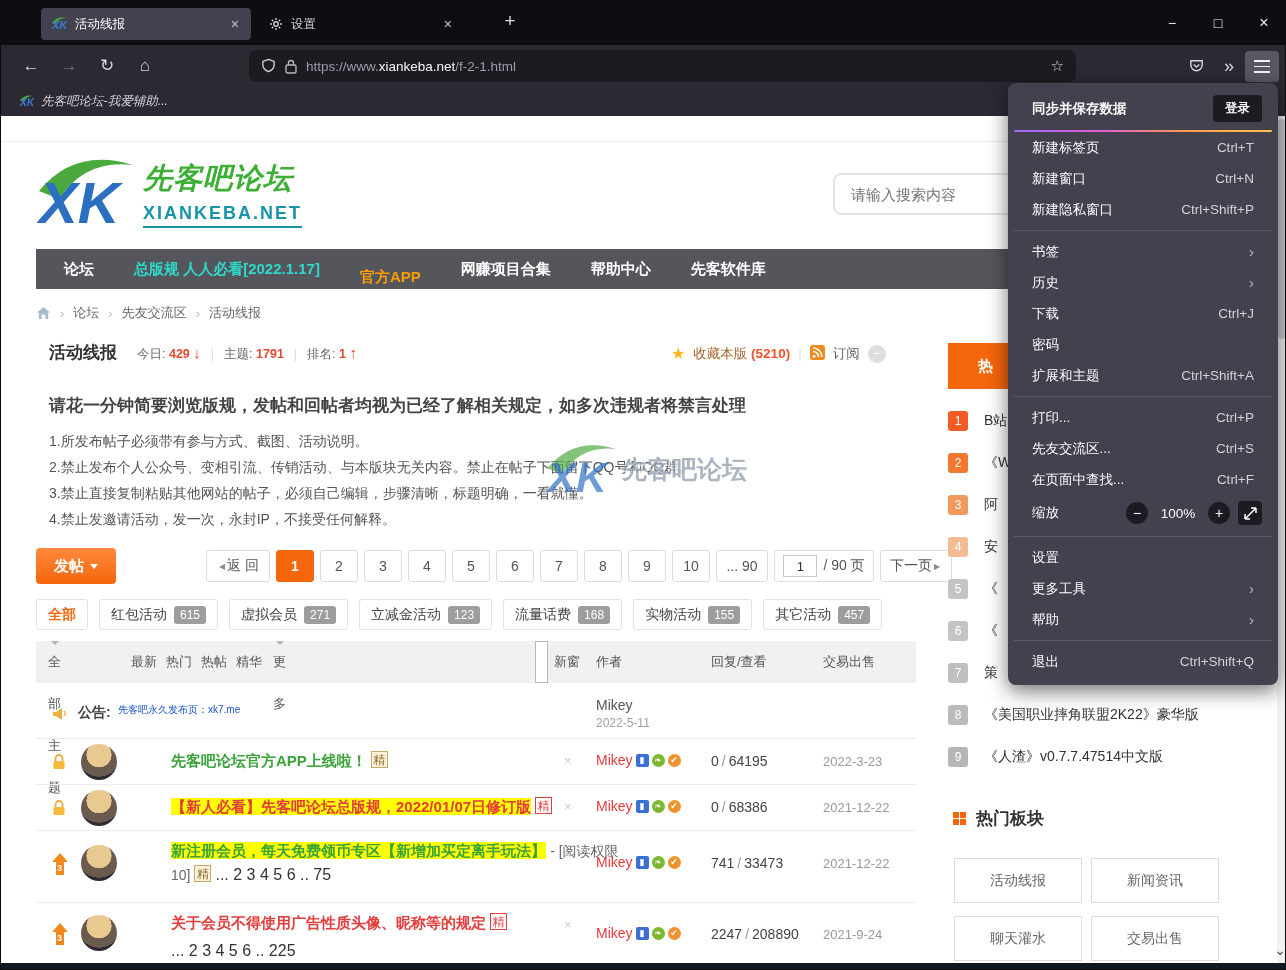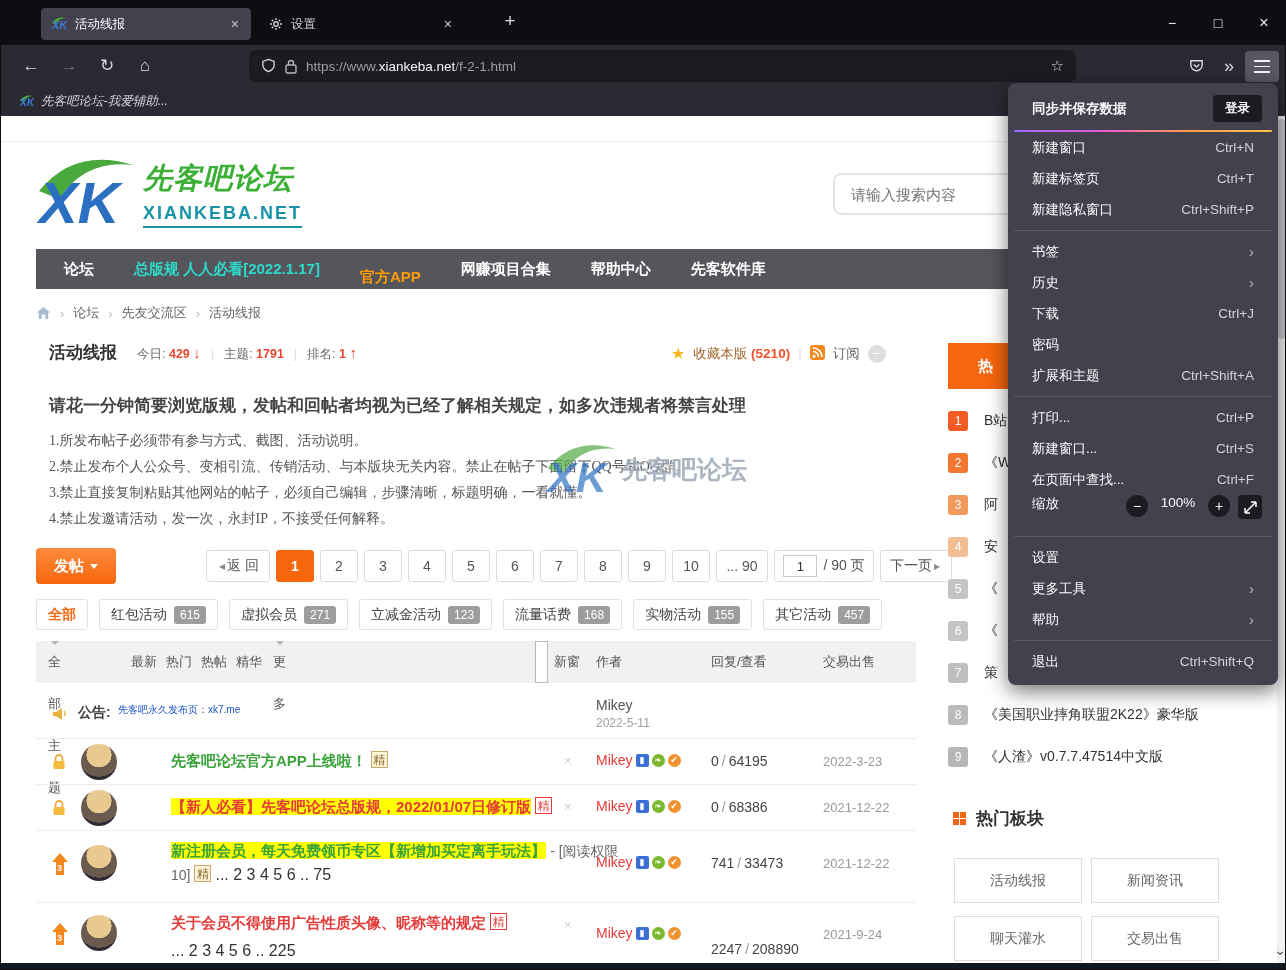--- a/index.html
+++ b/index.html
@@ -32,21 +32,21 @@
   
   .menu{position:absolute;left:1007px;top:82px;width:270px;background:#42414d;border-radius:8px;z-index:50;
         box-shadow:0 6px 20px rgba(0,0,0,.55);padding:8px 0;color:#fbfbfe;font-size:13.5px;}
   .menu-hrow{display:flex;align-items:center;padding:4px 16px 8px 24px;font-weight:bold;}
   .signin{margin-left:auto;background:#1c1b22;border-radius:4px;padding:5px 12px;font-size:12.5px;font-weight:bold;}
   .grad{height:2px;margin:0 6px;background:linear-gradient(90deg,#9a6bff,#e45bd4,#ff9a4f,#ffc24a);border-radius:2px;}
   .mi{display:flex;align-items:center;height:31px;padding:0 24px;}
   .mi .sc{margin-left:auto;color:#d2d2da;}
   .mi .chev{margin-left:auto;color:#b9b9c3;font-size:15px;}
   .mdiv{height:1px;background:#5b5b66;margin:5px 6px;}
-  .zoomrow{display:flex;height:36px;padding:0 16px 0 24px;gap:8px;}
+  .zoomrow{display:flex;align-items:center;height:36px;padding:0 16px 0 24px;gap:8px;}
   .zoomrow .zlabel{margin-right:auto;}
   .zbtn{width:22px;height:22px;border-radius:50%;background:#1c1b22;color:#fbfbfe;display:flex;align-items:center;justify-content:center;font-size:14px;}
   .zval{width:44px;text-align:center;}
   .fsbtn{width:24px;height:24px;border-radius:4px;background:#1c1b22;display:flex;align-items:center;justify-content:center;}
 
   
   .page{position:absolute;left:0;top:115px;width:1286px;height:847px;background:#fff;overflow:hidden;}
   .hairline{position:absolute;left:0;top:25px;width:1286px;height:1px;background:#ececec;}
   .logoname{font-size:29px;font-weight:bold;font-style:italic;color:#3cb035;letter-spacing:1px;}
   .logodomain{display:inline-block;font-size:18px;font-weight:bold;color:#1893a8;letter-spacing:2px;border-bottom:2px solid #1893a8;padding-bottom:2px;margin-top:4px;}
@@ -58,21 +58,21 @@
   .crumbs{position:absolute;left:35px;top:188px;display:flex;align-items:center;gap:9px;font-size:13px;color:#666;}
   .crumbs .sep{color:#bbb;}
   .fhead{position:absolute;left:48px;top:225px;display:flex;align-items:baseline;gap:10px;font-size:12.5px;color:#666;}
   .fname{font-size:17px;font-weight:bold;color:#333;margin-right:10px;}
   .red{color:#e8472f;font-weight:bold;}
   .vline{color:#ddd;}
   .fhead-r{position:absolute;left:670px;top:228px;display:flex;align-items:center;gap:8px;font-size:13.5px;color:#666;}
   .favword{color:#a3662a;} .favcnt{color:#f4502c;font-weight:bold;}
   .minuscircle{width:18px;height:18px;border-radius:50%;background:#dedede;color:#fff;display:flex;align-items:center;justify-content:center;font-size:13px;}
   .noticeH{position:absolute;left:48px;top:278px;width:840px;font-size:17px;font-weight:bold;color:#444;}
-  .rules{position:absolute;left:48px;top:312px;width:840px;font-size:14px;color:#555;line-height:26px;font-family:Liberation Serif, serif;}
+  .rules{position:absolute;left:48px;top:312px;width:840px;font-size:14px;color:#555;line-height:26px;}
   .postbtn{position:absolute;left:35px;top:432px;width:80px;height:36px;background:linear-gradient(#ff8a3c,#f6660c);border-radius:4px;
            color:#fff;font-weight:bold;font-size:15px;display:flex;align-items:center;justify-content:center;gap:6px;}
   .caret-w{width:0;height:0;border-left:4px solid transparent;border-right:4px solid transparent;border-top:5px solid #fff;}
   .pager{position:absolute;left:205px;top:434px;display:flex;gap:6px;align-items:center;}
   .pg{height:32px;min-width:38px;border:1px solid #dcdcdc;background:#fff;border-radius:3px;display:flex;align-items:center;justify-content:center;
       font-size:14px;color:#555;padding:0 6px;}
   .pg.on{background:#f6660c;border-color:#f6660c;color:#fff;font-weight:bold;}
   .pg .arr{font-size:12px;color:#888;margin:0 2px;}
   .jump{gap:6px;}
   .jumpin{width:34px;height:22px;border:1px solid #c9c9c9;text-align:center;font-size:13px;color:#333;font-family:inherit;padding:0;}
@@ -415,21 +415,21 @@
         </svg>
       <div class="avatar" style="left:45px;top:12px;"></div>
       <span class="abs ttl" style="left:135px;top:8px;width:470px;display:inline-block;"><span class="t-red">关于会员不得使用广告性质头像、昵称等的规定</span><span class="digest dg-red">精</span><span class="pagesline" style="display:block;margin-top:4px;">... 2 3 4 5 6 .. 225</span></span>
       <span class="xmark" style="top:14px;">×</span>
       <span class="author" style="top:22px;">
           <span class="a-red">Mikey</span>
         <span class="uicon" style="background:#3b6fd4;">▮</span>
           <span class="uicon" style="background:#7ab82e;border-radius:50%;">❧</span>
           <span class="uicon" style="background:#f0922e;border-radius:50%;">✔</span>
         </span>
-      <span class="replies" style="top:38px;"><span>2247</span><span class="sl">/</span><span>208890</span></span>
+      <span class="replies" style="top:23px;"><span>2247</span><span class="sl">/</span><span>208890</span></span>
       <span class="rdate" style="top:24px;">2021-9-24</span>
     </div>
 
     <div class="hot-tab">热</div>
 
     <div class="rank" style="top:293px;">
         <span class="rk" style="background:#f25b24;">1</span>
         <span class="rtitle">B站</span>
       </div>
     <div class="rank" style="top:335px;">
@@ -487,28 +487,28 @@
 
   <div class="bottomstrip"></div>
 
   <div class="menu">
     <div class="menu-hrow">
       <span>同步并保存数据</span>
       <span class="signin">登录</span>
     </div>
     <div class="grad"></div>
     <div class="mi">
+        <span>新建标签页</span>
+        <span class="sc">Ctrl+T</span>
+      </div>
+    <div class="mi">
         <span>新建窗口</span>
         <span class="sc">Ctrl+N</span>
       </div>
     <div class="mi">
-        <span>新建标签页</span>
-        <span class="sc">Ctrl+T</span>
-      </div>
-    <div class="mi">
         <span>新建隐私窗口</span>
         <span class="sc">Ctrl+Shift+P</span>
       </div>
     <div class="mdiv"></div>
     <div class="mi">
         <span>书签</span>
         <span class="chev">›</span>
       </div>
     <div class="mi">
         <span>历史</span>
@@ -524,21 +524,21 @@
     <div class="mi">
         <span>扩展和主题</span>
         <span class="sc">Ctrl+Shift+A</span>
       </div>
     <div class="mdiv"></div>
     <div class="mi">
         <span>打印...</span>
         <span class="sc">Ctrl+P</span>
       </div>
     <div class="mi">
-        <span>新建窗口...</span>
+        <span>先友交流区...</span>
         <span class="sc">Ctrl+S</span>
       </div>
     <div class="mi">
         <span>在页面中查找...</span>
         <span class="sc">Ctrl+F</span>
       </div>
     <div class="zoomrow">
       <span class="zlabel">缩放</span>
       <span class="zbtn">−</span>
       <span class="zval">100%</span>

